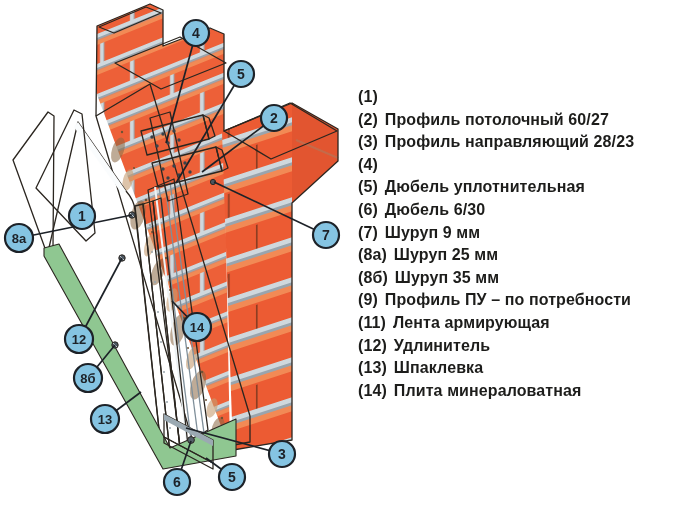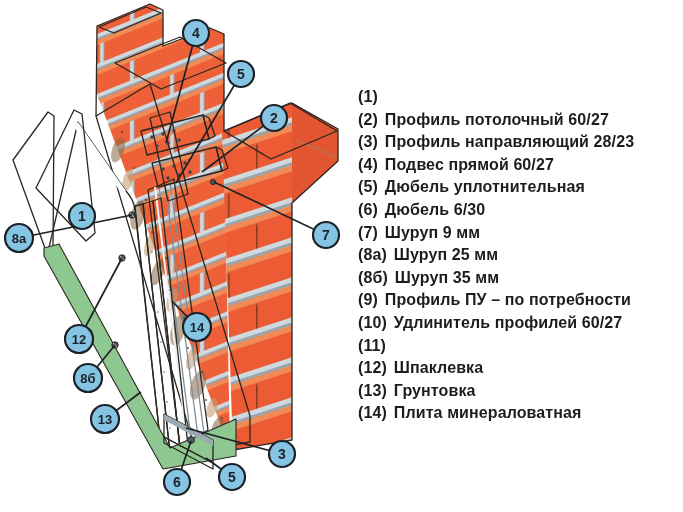--- a/index.html
+++ b/index.html
@@ -261,21 +261,20 @@
   <div class="legend-row">
     <span class="num">(2)</span>
     <span>Профиль потолочный 60/27</span>
   </div>
   <div class="legend-row">
     <span class="num">(3)</span>
     <span>Профиль направляющий 28/23</span>
   </div>
   <div class="legend-row">
     <span class="num">(4)</span>
-    <span>Подвес прямой 60/27</span>
   </div>
   <div class="legend-row">
     <span class="num">(5)</span>
     <span>Дюбель уплотнительная</span>
   </div>
   <div class="legend-row">
     <span class="num">(6)</span>
     <span>Дюбель 6/30</span>
   </div>
   <div class="legend-row">
@@ -288,31 +287,28 @@
   </div>
   <div class="legend-row">
     <span class="num">(8б)</span>
     <span>Шуруп 35 мм</span>
   </div>
   <div class="legend-row">
     <span class="num">(9)</span>
     <span>Профиль ПУ – по потребности</span>
   </div>
   <div class="legend-row">
-    <span class="num">(10)</span>
-    <span>Удлинитель профилей 60/27</span>
-  </div>
-  <div class="legend-row">
     <span class="num">(11)</span>
+    <span>Лента армирующая</span>
   </div>
   <div class="legend-row">
     <span class="num">(12)</span>
+    <span>Удлинитель</span>
+  </div>
+  <div class="legend-row">
+    <span class="num">(13)</span>
     <span>Шпаклевка</span>
-  </div>
-  <div class="legend-row">
-    <span class="num">(13)</span>
-    <span>Грунтовка</span>
   </div>
   <div class="legend-row">
     <span class="num">(14)</span>
     <span>Плита минераловатная</span>
   </div>
 </div>
 
 </body></html>

